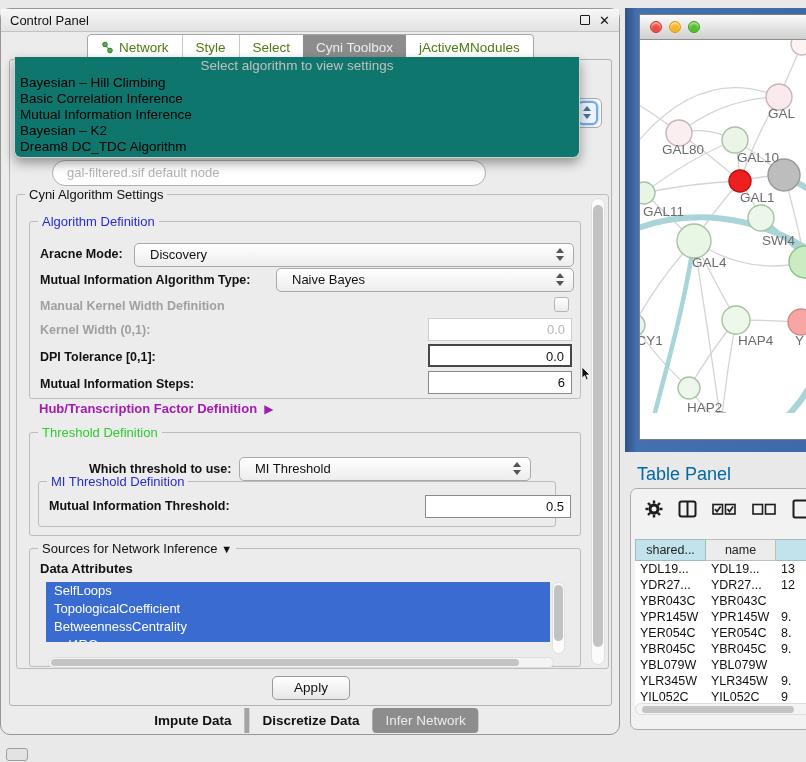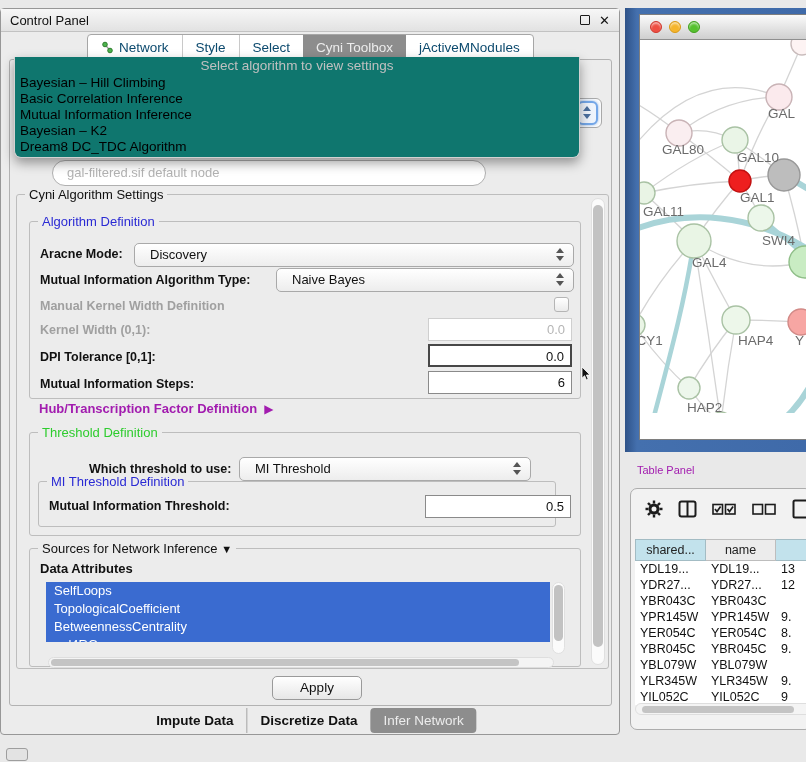--- a/index.html
+++ b/index.html
@@ -1,28 +1,28 @@
 <!DOCTYPE html>
 <html><head>
 <meta charset="utf-8">
 <style>
   * { margin:0; padding:0; box-sizing:border-box; }
   html,body { width:806px; height:762px; }
   body { font-family:"Liberation Sans","DejaVu Sans",sans-serif; background:#e9e9e9; position:relative; overflow:hidden; }
   .stage { position:absolute; left:0; top:0; width:806px; height:762px; background:#e9e9e9; overflow:hidden; }
 
   
-  .cp { position:absolute; left:0; top:8px; width:620px; height:727px; background:#ececec; border:1px solid #979797; border-radius:4px; }
+  .cp { position:absolute; left:0; top:8px; width:620px; height:727px; background:#ececec; border:1px solid #979797; border-radius:10px; }
   .cp-titlebar { height:23px; background:linear-gradient(#f7f7f7,#e2e2e2); border-bottom:1px solid #c2c2c2; display:flex; align-items:center; padding:0 9px; }
   .cp-title { font-size:13px; color:#111; }
   .cp-float { margin-left:auto; width:10px; height:10px; border:1.6px solid #1a1a1a; border-radius:1px; }
   .cp-close { margin-left:9px; font-size:13px; font-weight:bold; color:#111; line-height:1; }
 
   .tabstrip { position:absolute; left:86px; top:25px; height:27px; display:flex; background:#fff; border:1px solid #a6a6a6; border-radius:4px; overflow:hidden; z-index:3; }
-  .tab { display:flex; align-items:center; gap:5px; padding:0 13px; font-size:13.5px; color:#0c4a6e; border-left:1px solid #c9c9c9; cursor:default; }
+  .tab { display:flex; align-items:center; gap:5px; padding:0 13px; font-size:13.5px; color:#4d7c0f; border-left:1px solid #c9c9c9; cursor:default; }
   .tab:first-child { border-left:none; }
   .tab.sel { background:#8d8d8d; color:#ededed; border-left:none; }
   .tab.sel + .tab { border-left:none; }
 
   .cp-main { position:absolute; left:8px; top:50px; width:603px; height:647px; background:#ececec; border:1px solid #b2b2b2; border-radius:3px; }
 
   
   .combo-hidden-algo { position:absolute; left:10px; top:38px; width:582px; height:30px; border:1px solid #a9a9a9; border-radius:6px; background:#fbfbfb; }
   .combo-hidden-algo .spin-btn { position:absolute; right:3px; top:2px; width:21px; height:24px; border:2px solid #74a7e8; border-radius:6px; background:#eef4fc; box-shadow:0 0 3px #8ab4e8; }
   .combo-hidden-data { position:absolute; left:42px; top:100px; width:434px; height:26px; border:1px solid #b0b0b0; border-radius:13px; background:#fff; color:#b3b3b3; font-size:13px; line-height:24px; padding-left:14px; overflow:hidden; }
@@ -51,24 +51,24 @@
   .expander { position:absolute; font-size:13px; font-weight:bold; color:#a21caf; display:flex; align-items:center; gap:7px; }
   .expander .glyph { font-size:12px; }
 
   .attr-list { position:absolute; left:16px; top:33px; width:504px; height:60px; background:#fff; overflow:hidden; }
   .attr-item { height:18px; background:#3a6bd0; color:#fff; font-size:13px; line-height:18px; padding-left:8px; }
   .vscroll { position:absolute; background:#fbfbfb; border:1px solid #e0e0e0; border-radius:7px; }
   .vthumb { position:absolute; background:#c2c2c2; border-radius:5px; }
   .hscroll { position:absolute; background:#f4f4f4; border:1px solid #dedede; border-radius:6px; }
   .hthumb { position:absolute; background:#c4c4c4; border-radius:4px; }
 
-  .apply-btn { position:absolute; left:262px; top:616px; width:90px; height:24px; border:1px solid #9a9a9a; border-radius:5px; background:linear-gradient(#ffffff,#e7e7e7); font-size:13.5px; color:#111; text-align:center; line-height:22px; }
+  .apply-btn { position:absolute; left:262px; top:616px; width:78px; height:24px; border:1px solid #9a9a9a; border-radius:5px; background:linear-gradient(#ffffff,#e7e7e7); font-size:13.5px; color:#111; text-align:center; line-height:22px; }
 
   .bottom-tabs { position:absolute; left:50%; transform:translateX(-50%); top:699px; display:flex; align-items:center; }
-  .btab { font-size:13.5px; font-weight:bold; color:#111; padding:5px 13px; border-left:1px solid #a3a3a3; white-space:nowrap; }
+  .btab { font-size:13.5px; font-weight:bold; color:#111; padding:5px 13px; border-left:5px solid #a3a3a3; white-space:nowrap; }
   .btab:first-child { border-left:none; }
   .btab.sel { background:#8d8d8d; color:#ececec; border-radius:4px; border-left:none; font-weight:normal; }
 
   
   .popup { position:absolute; left:14px; top:57px; width:566px; background:#0f766e; border:1px solid #d2d2d2; border-top:none; border-radius:0 0 7px 7px; box-shadow:0 5px 12px rgba(0,0,0,.38); z-index:30; padding-bottom:2px; }
   .dd-placeholder { height:18px; text-align:center; color:#c0c0c0; font-size:13.5px; line-height:17px; }
   .dd-item { height:16px; font-size:13.5px; line-height:16px; padding-left:5px; color:#000; white-space:nowrap; }
   .dd-item.dd-sel { font-weight:bold; }
 
   
@@ -76,21 +76,21 @@
   .net-window { position:absolute; left:14px; top:6px; right:0; bottom:12px; background:#fff; border:1px solid #7e7e7e; border-right:none; }
   .net-titlebar { height:25px; background:linear-gradient(#fbfbfb,#cfcfcf); border-bottom:1px solid #8f8f8f; display:flex; align-items:center; padding-left:10px; gap:7px; }
   .tl { width:12px; height:12px; border-radius:50%; }
   .tl-red { background:#ee4f43; border:1px solid #cf3a2f; box-shadow:inset 0 2px 2px rgba(255,255,255,.55); }
   .tl-yellow { background:#f5b52c; border:1px solid #d99a17; box-shadow:inset 0 2px 2px rgba(255,255,255,.55); }
   .tl-green { background:#56c12f; border:1px solid #42a01f; box-shadow:inset 0 2px 2px rgba(255,255,255,.55); }
   .net-content { position:relative; height:373px; overflow:hidden; background:#fff; }
   .node-label { position:absolute; font-size:13.5px; color:#6b6b6b; white-space:nowrap; }
 
   
-  .tp-label { position:absolute; left:637px; top:464px; font-size:11px; color:#a21caf;text-align:right; }
+  .tp-label { position:absolute; left:637px; top:464px; font-size:18px; color:#0369a1;text-align:right; }
   .tp { position:absolute; left:630px; top:488px; width:182px; height:242px; background:#f2f2f2; border:1px solid #adadad; border-radius:7px; overflow:hidden; }
   .tp-toolbar { position:absolute; left:14px; top:10px; display:flex; align-items:center; gap:15px; }
   .tp-table { position:absolute; left:4px; top:50px; width:178px; }
   .thead { display:flex; }
   .th { height:22px; font-size:12.5px; color:#222; text-align:center; line-height:21px; border:1px solid #bdbdbd; border-left:none; background:#ececec; overflow:hidden; white-space:nowrap; }
   .th.blue { background:#c2e2ec; border-color:#a3bcc4; }
   .th:first-child { border-left:1px solid #a3bcc4; }
   .trow { display:flex; height:16px; background:#fff; }
   .td { font-size:12.5px; color:#111; line-height:16px; padding-left:5px; white-space:nowrap; overflow:hidden; }
   .c1 { width:77px; } .c2 { width:76px; } .c3 { width:40px; }

